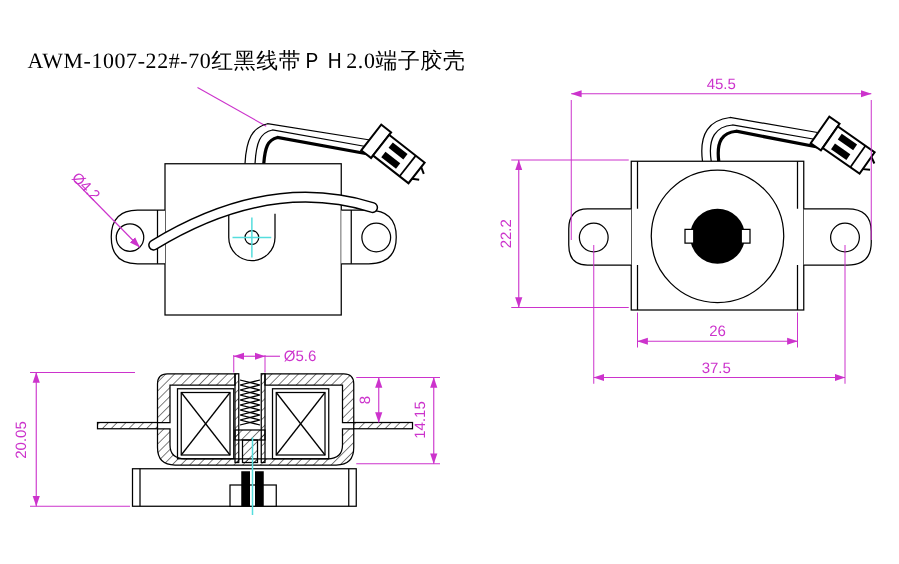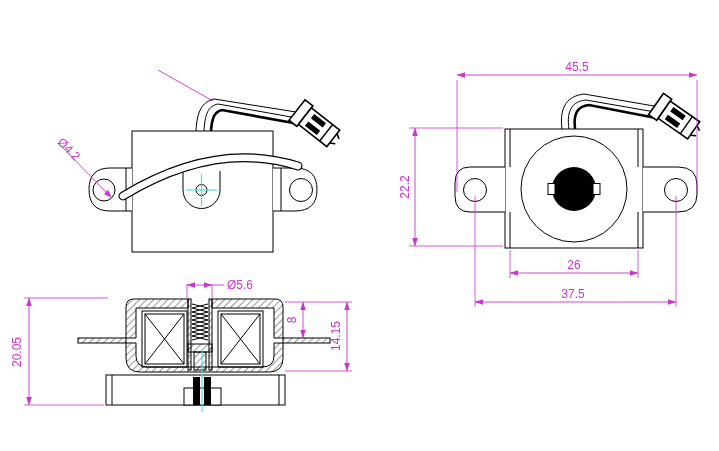--- a/index.html
+++ b/index.html
@@ -15,20 +15,21 @@
   .ext{stroke:#cc33cc;fill:none;stroke-width:0.8;}
   .dimtxt{fill:#cc33cc;font-family:"Liberation Sans",sans-serif;font-size:12px;}
   .cl{stroke:#55dddd;fill:none;stroke-width:1.2;}
   .hatchfill{fill:url(#hatch);stroke:#000;stroke-width:1;}
   .blackfill{fill:#000000;stroke:none;}
 </style>
 </head>
 <body>
 
 <div id="stage">
+  <div id="title">AWM-1007-22#-70红黑线带ＰＨ2.0端子胶壳</div>
 
   <svg width="719" height="451" viewBox="0 0 719 451">
     <defs>
       <marker id="ar" viewBox="0 0 10 10" refX="9.2" refY="5" markerWidth="10" markerHeight="10" orient="auto-start-reverse">
         <path d="M0,1.8 L9.5,5 L0,8.2 Z" fill="#cc33cc"></path>
       </marker>
       <pattern id="hatch" width="5" height="5" patternUnits="userSpaceOnUse" patternTransform="rotate(45)">
         <line x1="0" y1="0" x2="0" y2="5" stroke="#000000" stroke-width="0.8"></line>
       </pattern>
       <g id="conn">

